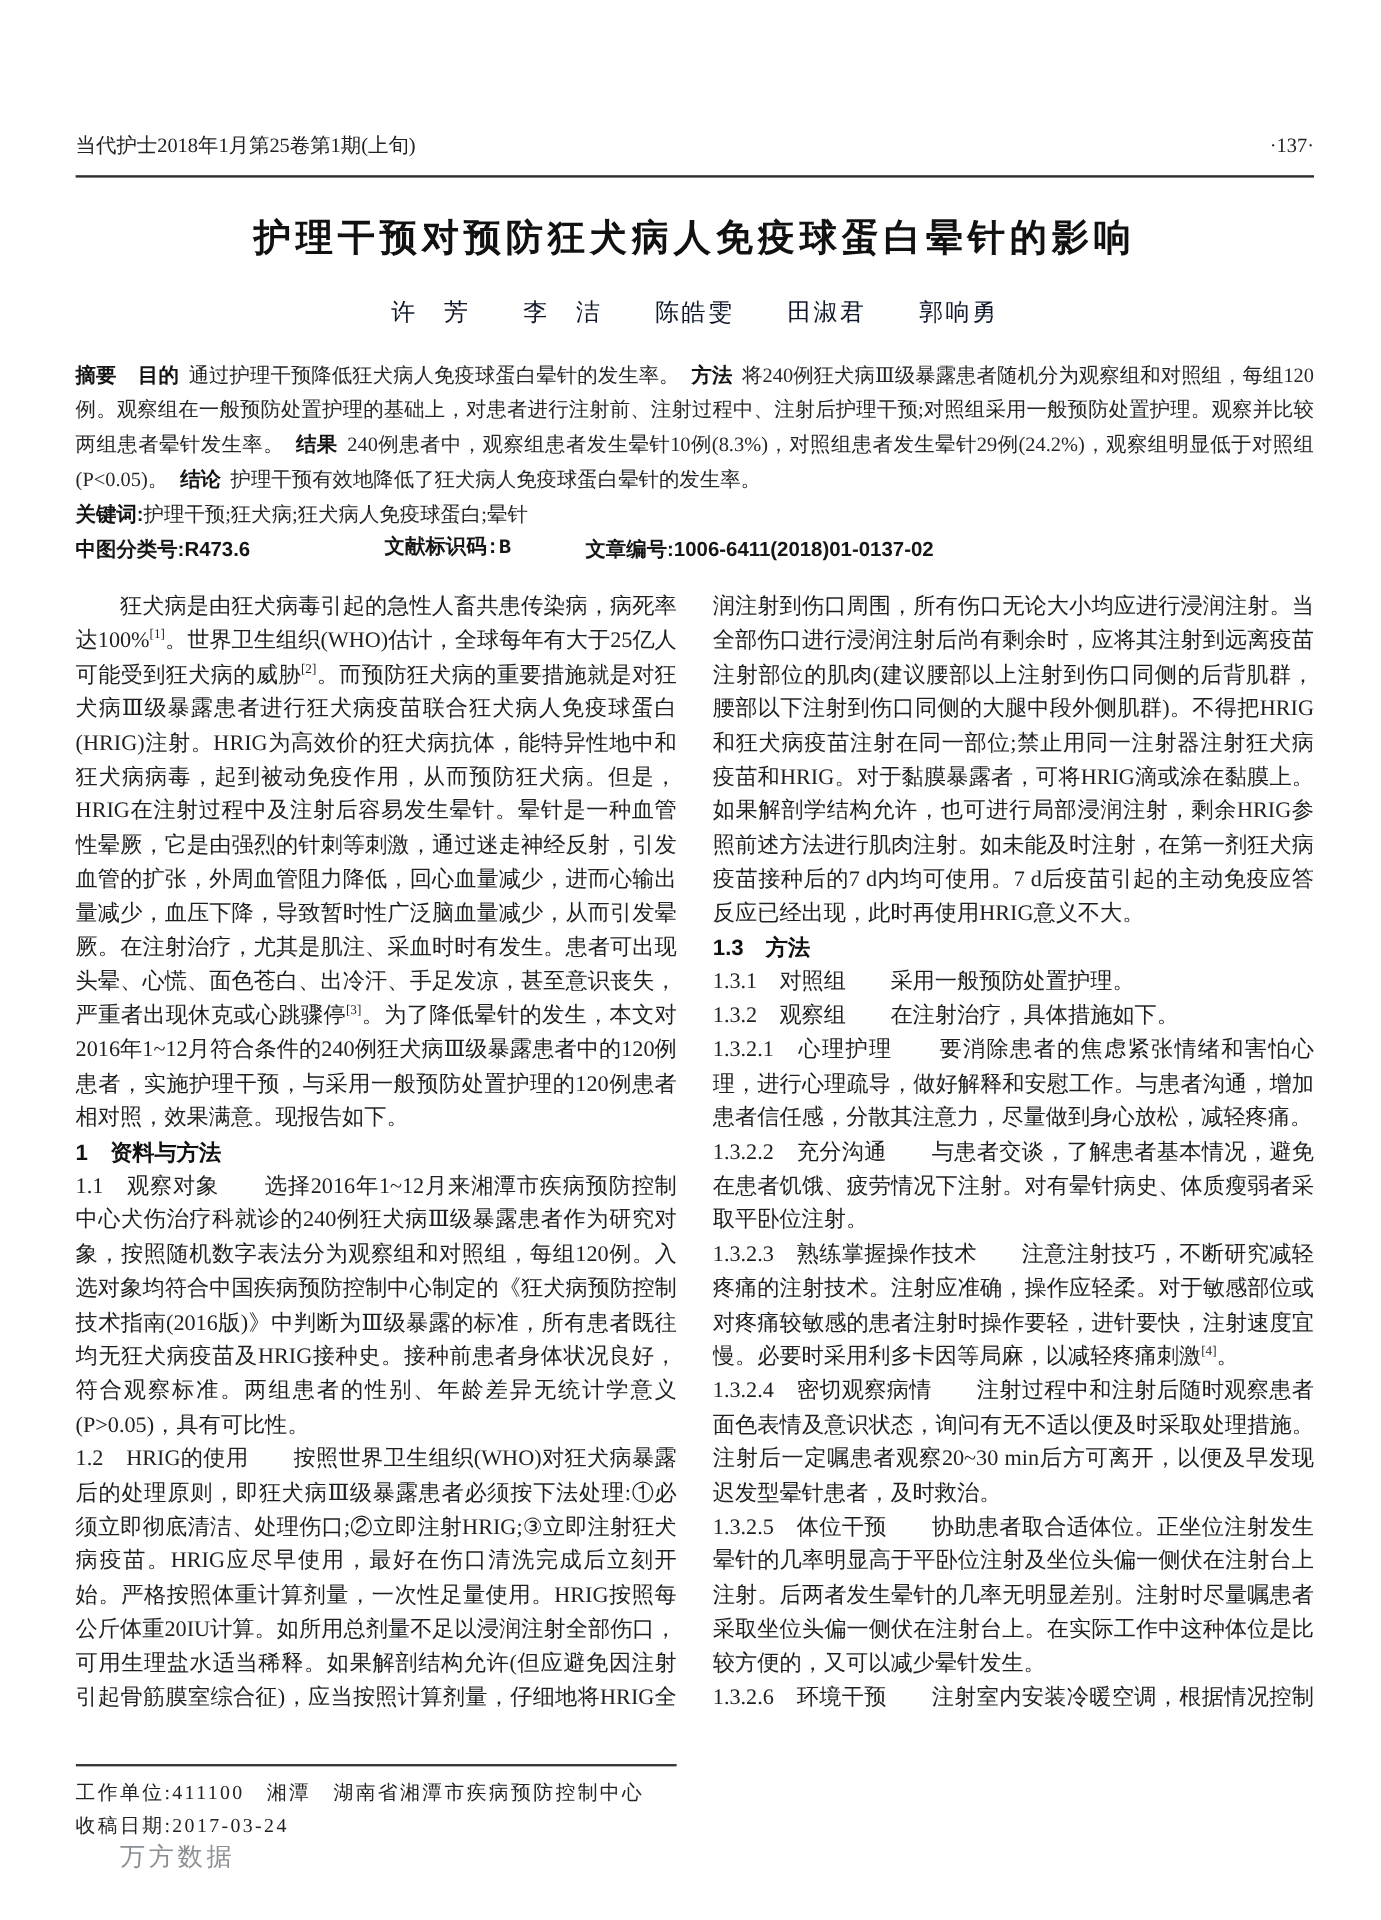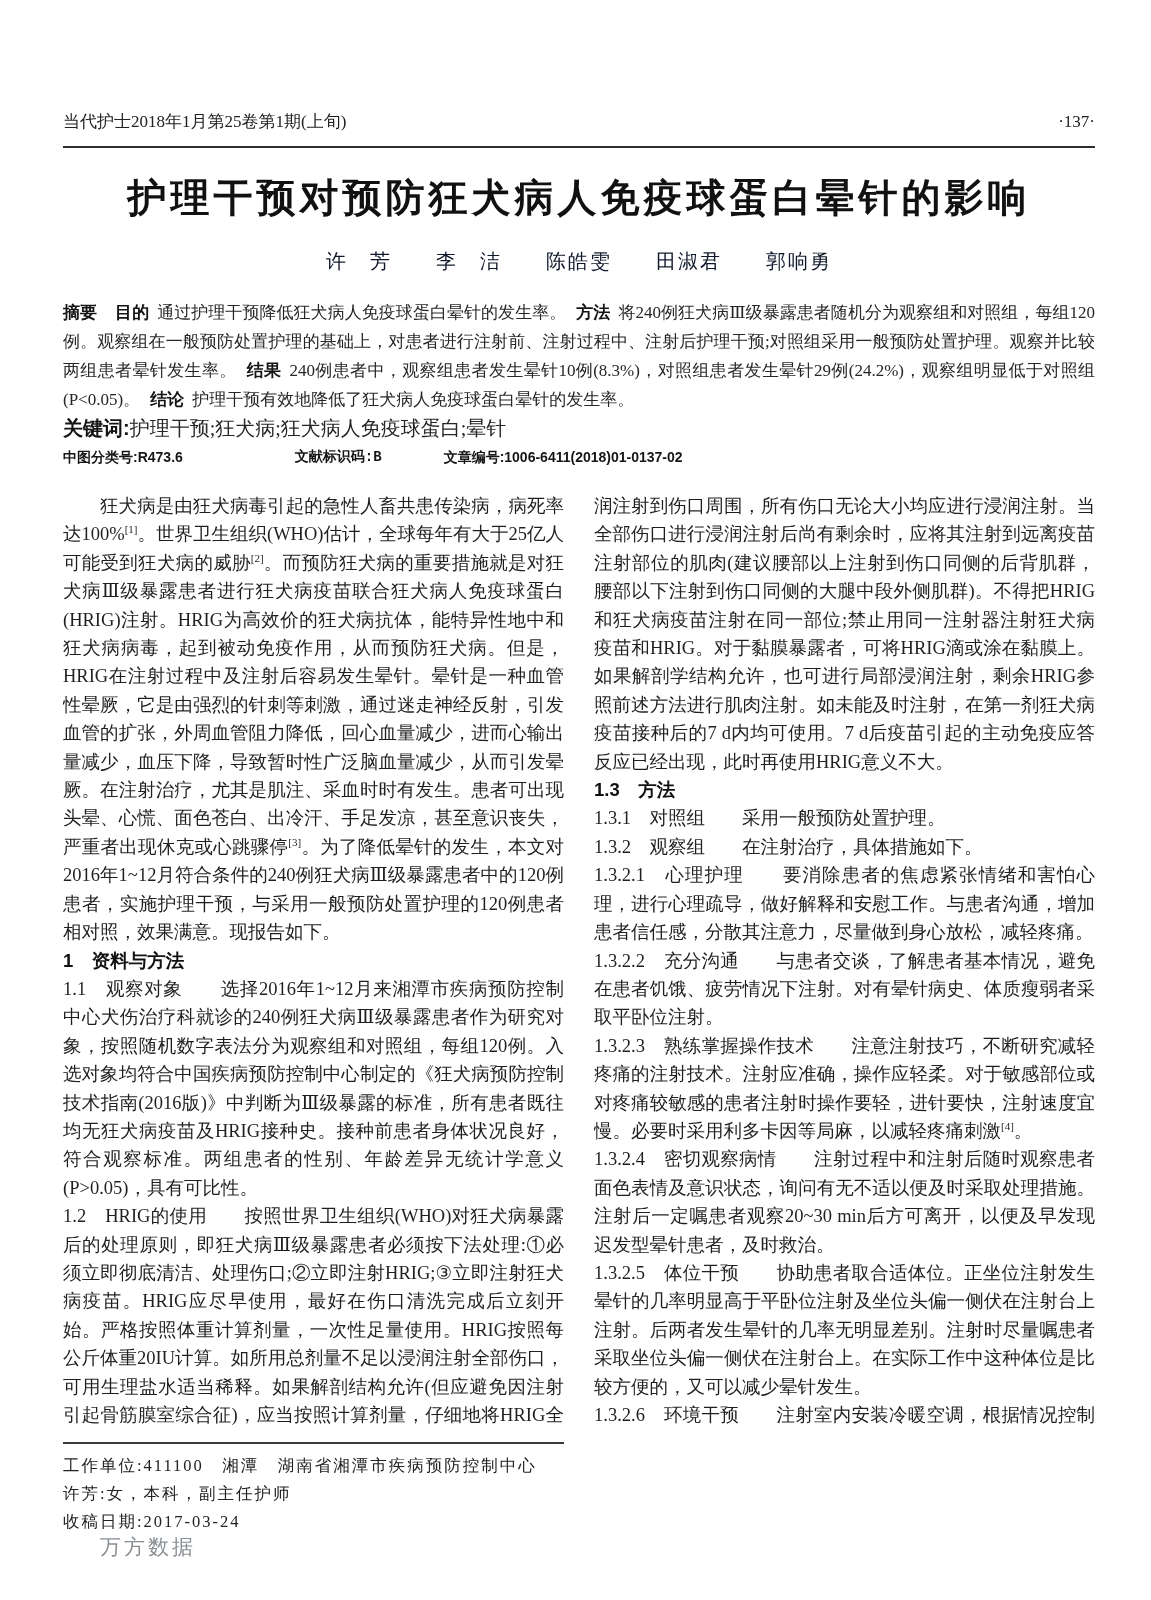--- a/index.html
+++ b/index.html
@@ -4,33 +4,33 @@
 <style>
   html,body{margin:0;padding:0;background:#ffffff;}
   body{width:1151px;height:1600px;position:relative;overflow:hidden;
        font-family:"Liberation Serif","DejaVu Serif",serif;color:#1f1f1f;}
   .page{position:absolute;inset:0;padding:12px 56px 0 63px;box-sizing:border-box;}
 
   .hdr{display:flex;justify-content:space-between;align-items:flex-end;
        padding-top:100px;font-size:17px;line-height:20px;color:#222;}
   .hdr-rule{border:none;border-top:2px solid #2e2e2e;margin:14px 0 0 0;}
 
-  .title{margin:26px 0 0 0;text-align:center;font-size:39px;line-height:48px;
+  .title{margin:26px 0 0 0;text-align:center;font-size:31px;line-height:48px;
          font-weight:bold;letter-spacing:4px;color:#111;
          font-family:Liberation Sans, sans-serif;}
   .authors{margin-top:24px;text-align:center;font-size:20px;line-height:30px;
            letter-spacing:2px;color:#0f172a;}
 
   .abstract{margin:22px 0 0 0;font-size:17px;line-height:29px;text-align:justify;color:#262626;}
   .hei{font-family:"Liberation Sans","DejaVu Sans",sans-serif;font-weight:bold;color:#141414;}
   .abstract .lbl{padding:0 8px 0 10px;}
   .abstract .lbl:first-child{padding-left:0;}
 
-  .kw-line{margin:0;font-size:20px;line-height:29px;color:#262626;}
-  .cls-line{margin:0;font-size:14px;line-height:29px;display:flex;font-weight:bold;color:#161616;}
+  .kw-line{margin:0;font-size:17px;line-height:29px;color:#262626;}
+  .cls-line{margin:0;font-size:17px;line-height:29px;display:flex;font-weight:bold;color:#161616;}
   .cls-line .item1{margin-right:112px;}
   .cls-line .item2{margin-right:62px;font-family:Liberation Mono, monospace;}
 
   .cols{display:flex;gap:30px;margin-top:20px;}
   .col{width:50%;font-size:18.5px;line-height:28.4px;text-align:justify;
        height:1044px;position:relative;overflow:hidden;box-sizing:border-box;color:#1f1f1f;}
   .col .main{max-height:940px;overflow:hidden;}
   .para{margin:0;}
   .indent{text-indent:2em;}
   .sec-h{font-weight:bold;color:#111;}
@@ -74,21 +74,20 @@
     <div class="col">
       <div class="main">
         <p class="para indent"><span>狂犬病是由狂犬病毒引起的急性人畜共患传染病，病死率达100%</span><sup>[1]</sup><span>。世界卫生组织(WHO)估计，全球每年有大于25亿人可能受到狂犬病的威胁</span><sup>[2]</sup><span>。而预防狂犬病的重要措施就是对狂犬病Ⅲ级暴露患者进行狂犬病疫苗联合狂犬病人免疫球蛋白(HRIG)注射。HRIG为高效价的狂犬病抗体，能特异性地中和狂犬病病毒，起到被动免疫作用，从而预防狂犬病。但是，HRIG在注射过程中及注射后容易发生晕针。晕针是一种血管性晕厥，它是由强烈的针刺等刺激，通过迷走神经反射，引发血管的扩张，外周血管阻力降低，回心血量减少，进而心输出量减少，血压下降，导致暂时性广泛脑血量减少，从而引发晕厥。在注射治疗，尤其是肌注、采血时时有发生。患者可出现头晕、心慌、面色苍白、出冷汗、手足发凉，甚至意识丧失，严重者出现休克或心跳骤停</span><sup>[3]</sup><span>。为了降低晕针的发生，本文对2016年1~12月符合条件的240例狂犬病Ⅲ级暴露患者中的120例患者，实施护理干预，与采用一般预防处置护理的120例患者相对照，效果满意。现报告如下。</span></p>
         <p class="para sec-h hei">1　资料与方法</p>
         <p class="para">1.1　观察对象　　选择2016年1~12月来湘潭市疾病预防控制中心犬伤治疗科就诊的240例狂犬病Ⅲ级暴露患者作为研究对象，按照随机数字表法分为观察组和对照组，每组120例。入选对象均符合中国疾病预防控制中心制定的《狂犬病预防控制技术指南(2016版)》中判断为Ⅲ级暴露的标准，所有患者既往均无狂犬病疫苗及HRIG接种史。接种前患者身体状况良好，符合观察标准。两组患者的性别、年龄差异无统计学意义(P&gt;0.05)，具有可比性。</p>
         <p class="para">1.2　HRIG的使用　　按照世界卫生组织(WHO)对狂犬病暴露后的处理原则，即狂犬病Ⅲ级暴露患者必须按下法处理:①必须立即彻底清洁、处理伤口;②立即注射HRIG;③立即注射狂犬病疫苗。HRIG应尽早使用，最好在伤口清洗完成后立刻开始。严格按照体重计算剂量，一次性足量使用。HRIG按照每公斤体重20IU计算。如所用总剂量不足以浸润注射全部伤口，可用生理盐水适当稀释。如果解剖结构允许(但应避免因注射引起骨筋膜室综合征)，应当按照计算剂量，仔细地将HRIG全部浸</p>
       </div>
       <div class="footnote">
         <hr class="fn-rule">
         <p>工作单位:411100　湘潭　湖南省湘潭市疾病预防控制中心</p>
-        <p>许芳:女，本科，副主任护师</p>
         <p>收稿日期:2017-03-24</p>
       </div>
     </div>
 
     <div class="col">
       <div class="main">
         <p class="para">润注射到伤口周围，所有伤口无论大小均应进行浸润注射。当全部伤口进行浸润注射后尚有剩余时，应将其注射到远离疫苗注射部位的肌肉(建议腰部以上注射到伤口同侧的后背肌群，腰部以下注射到伤口同侧的大腿中段外侧肌群)。不得把HRIG和狂犬病疫苗注射在同一部位;禁止用同一注射器注射狂犬病疫苗和HRIG。对于黏膜暴露者，可将HRIG滴或涂在黏膜上。如果解剖学结构允许，也可进行局部浸润注射，剩余HRIG参照前述方法进行肌肉注射。如未能及时注射，在第一剂狂犬病疫苗接种后的7 d内均可使用。7 d后疫苗引起的主动免疫应答反应已经出现，此时再使用HRIG意义不大。</p>
         <p class="para sec-h hei">1.3　方法</p>
         <p class="para">1.3.1　对照组　　采用一般预防处置护理。</p>
         <p class="para">1.3.2　观察组　　在注射治疗，具体措施如下。</p>

